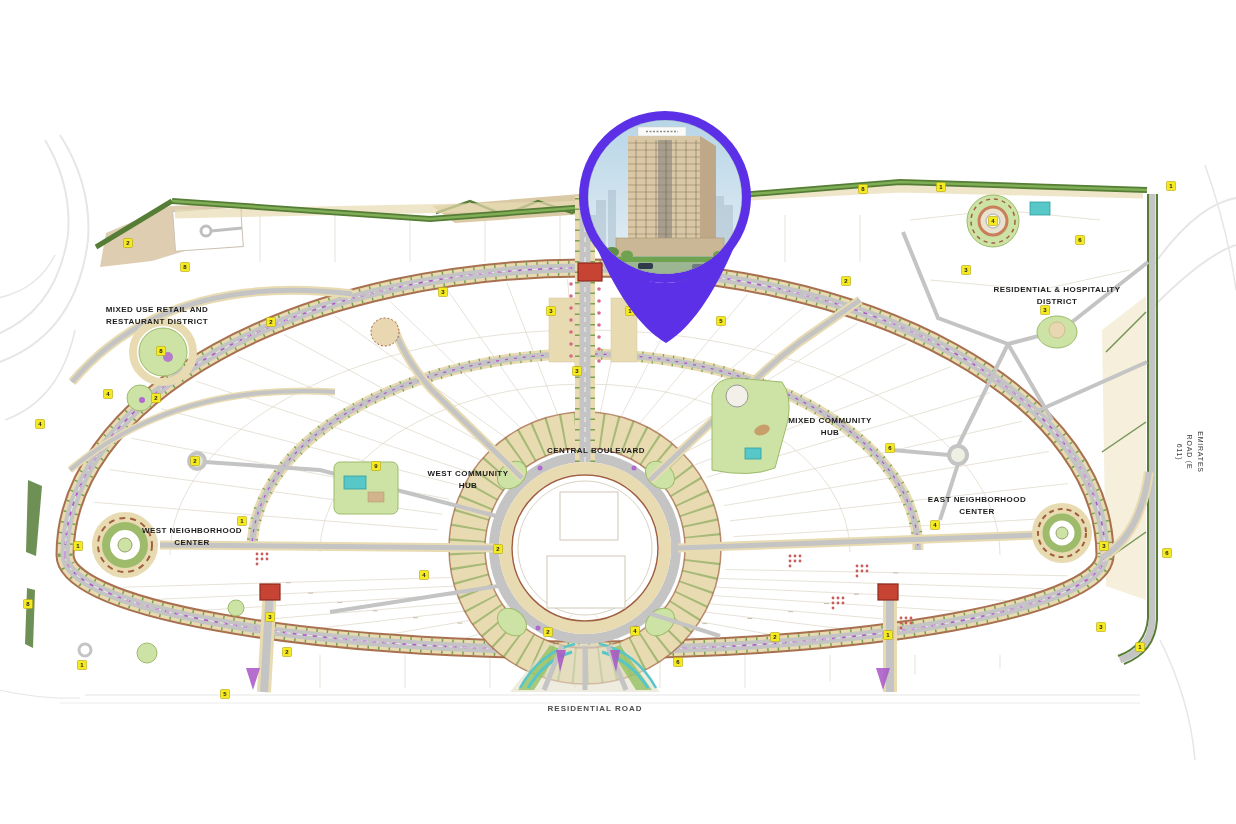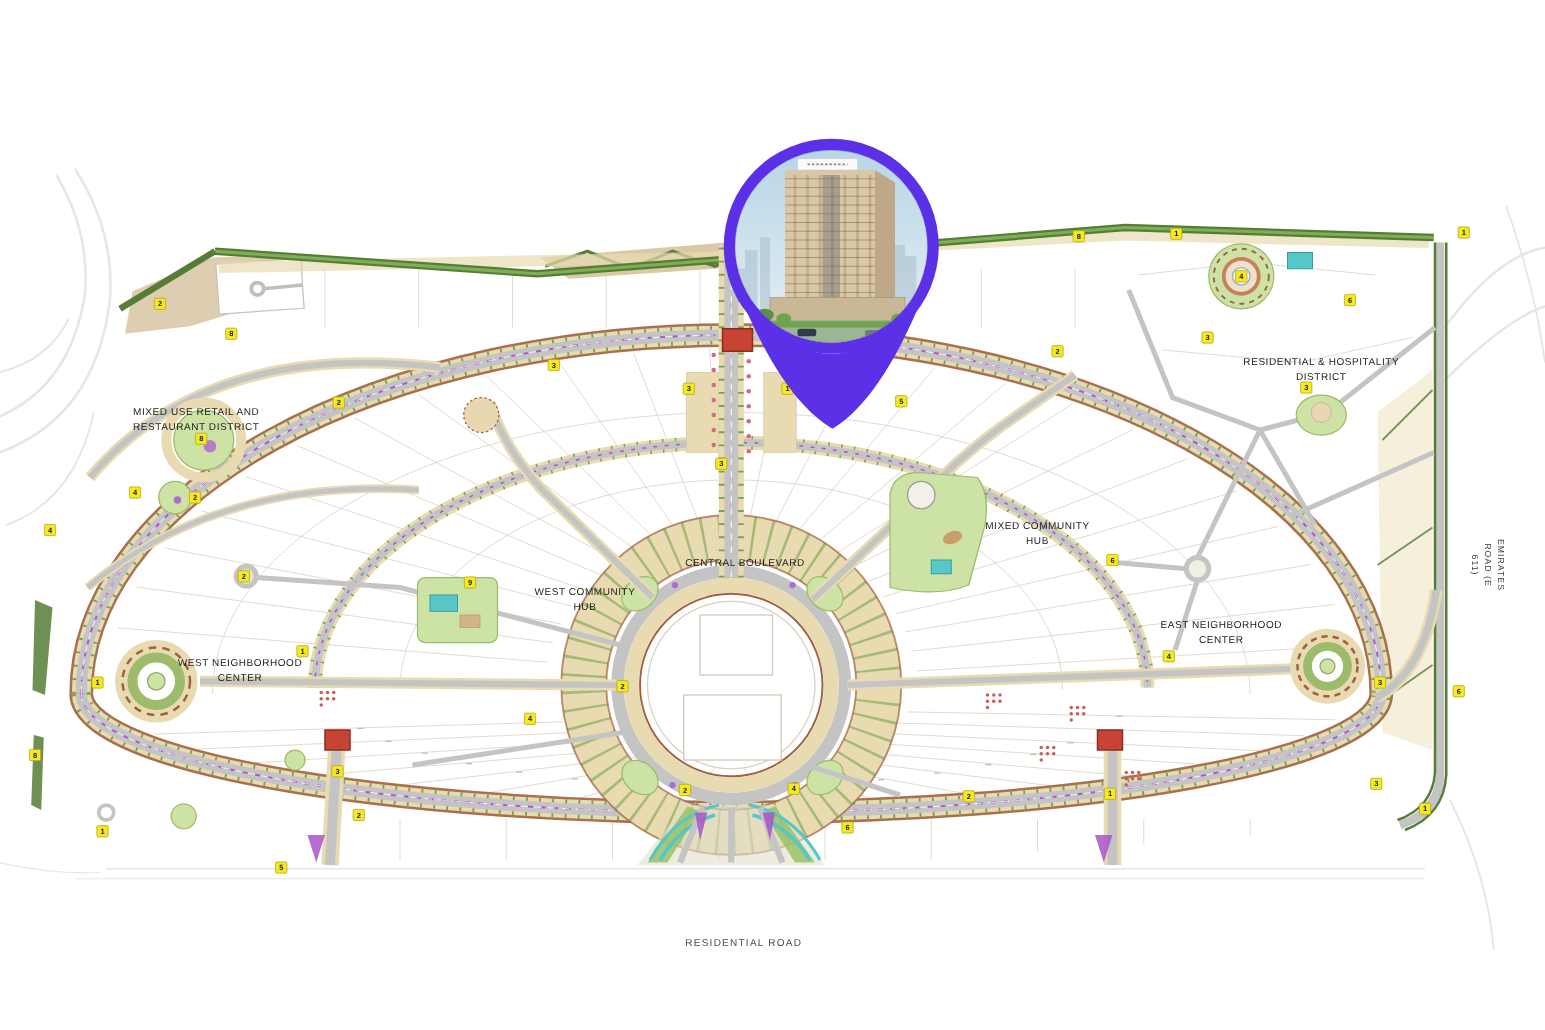--- a/index.html
+++ b/index.html
@@ -3,24 +3,24 @@
 <meta charset="utf-8">
 <style>
   :root{
     --pin:#5B30E6; --road:#c4c4c4; --tan:#e8dbb2; --maroon:#a0603d; --park:#cde3a6;
     --hedge:#567d36; --pool:#58c7c8; --marker:#f5e921; --redbox:#c74334; --median:#b052cf; --hatch:#7aa24e;
   }
   html,body{margin:0;padding:0;background:#fff;}
   .stage{position:relative;width:1236px;height:824px;background:#fff;overflow:hidden;
          font-family:"Liberation Sans",sans-serif;}
   svg{position:absolute;left:0;top:0;}
-  .map-label{position:absolute;transform:translate(-50%,-50%);font-size:8px;font-weight:normal;
+  .map-label{position:absolute;transform:translate(-50%,-50%);font-size:8px;font-weight:bold;
       letter-spacing:.45px;color:#1c1c1c;text-align:center;white-space:pre-line;line-height:1.5;
       pointer-events:none;}
-  .map-label.road-lbl{color:#4d4d4d;letter-spacing:1px;margin-top:46px;}
+  .map-label.road-lbl{color:#4d4d4d;letter-spacing:1px;}
   .map-label.rot{transform:translate(-50%,-50%) rotate(90deg);font-size:7px;font-weight:normal;
       color:#3a3a3a;letter-spacing:.8px;}
   
   .ghost{stroke:#e6e6e6;fill:none;}
   .plot{stroke:#ddd6c6;fill:none;stroke-width:.7;}
   .tick{stroke:#c4bda9;stroke-width:1;}
   .rd{stroke:var(--road);fill:none;}
   .rd-tan{stroke:var(--tan);fill:none;}
   .rd-mar{stroke:var(--maroon);fill:none;}
   .rd-hatch{stroke:var(--hatch);fill:none;}
@@ -637,21 +637,21 @@
             <ellipse cx="718" cy="255" rx="5" ry="4" fill="#6fa34f"></ellipse>
         <rect x="606" y="257" width="130" height="5" rx="2.5" fill="#6fa34f"></rect>
         <rect x="638" y="263" width="15" height="6" rx="2" fill="#2f3a4a"></rect>
         <rect x="692" y="264" width="13" height="5" rx="2" fill="#707a85"></rect>
       </g>
       <circle cx="665" cy="197" r="77" fill="none" stroke="rgba(0,0,0,.15)"></circle>
     </g>
   </g>
 </svg>
 
-<div class="map-label" style="left:157px;top:336px">MIXED USE RETAIL AND
+<div class="map-label" style="left:157px;top:316px">MIXED USE RETAIL AND
 RESTAURANT DISTRICT</div>
 <div class="map-label" style="left:596px;top:451px">CENTRAL BOULEVARD</div>
 <div class="map-label" style="left:468px;top:480px">WEST COMMUNITY
 HUB</div>
 <div class="map-label" style="left:830px;top:427px">MIXED COMMUNITY
 HUB</div>
 <div class="map-label" style="left:192px;top:537px">WEST NEIGHBORHOOD
 CENTER</div>
 <div class="map-label" style="left:977px;top:506px">EAST NEIGHBORHOOD
 CENTER</div>

